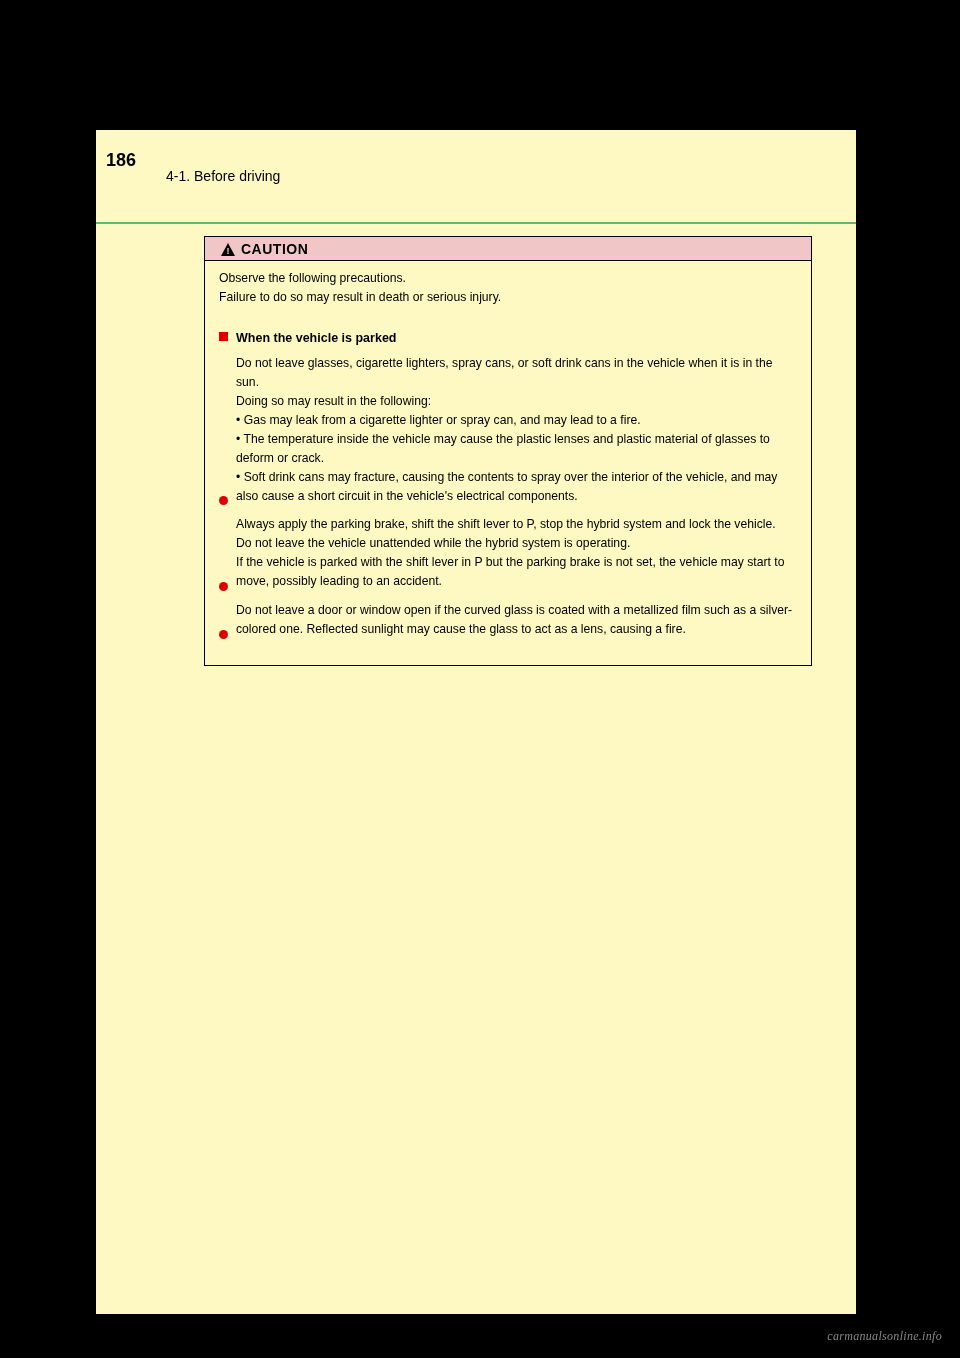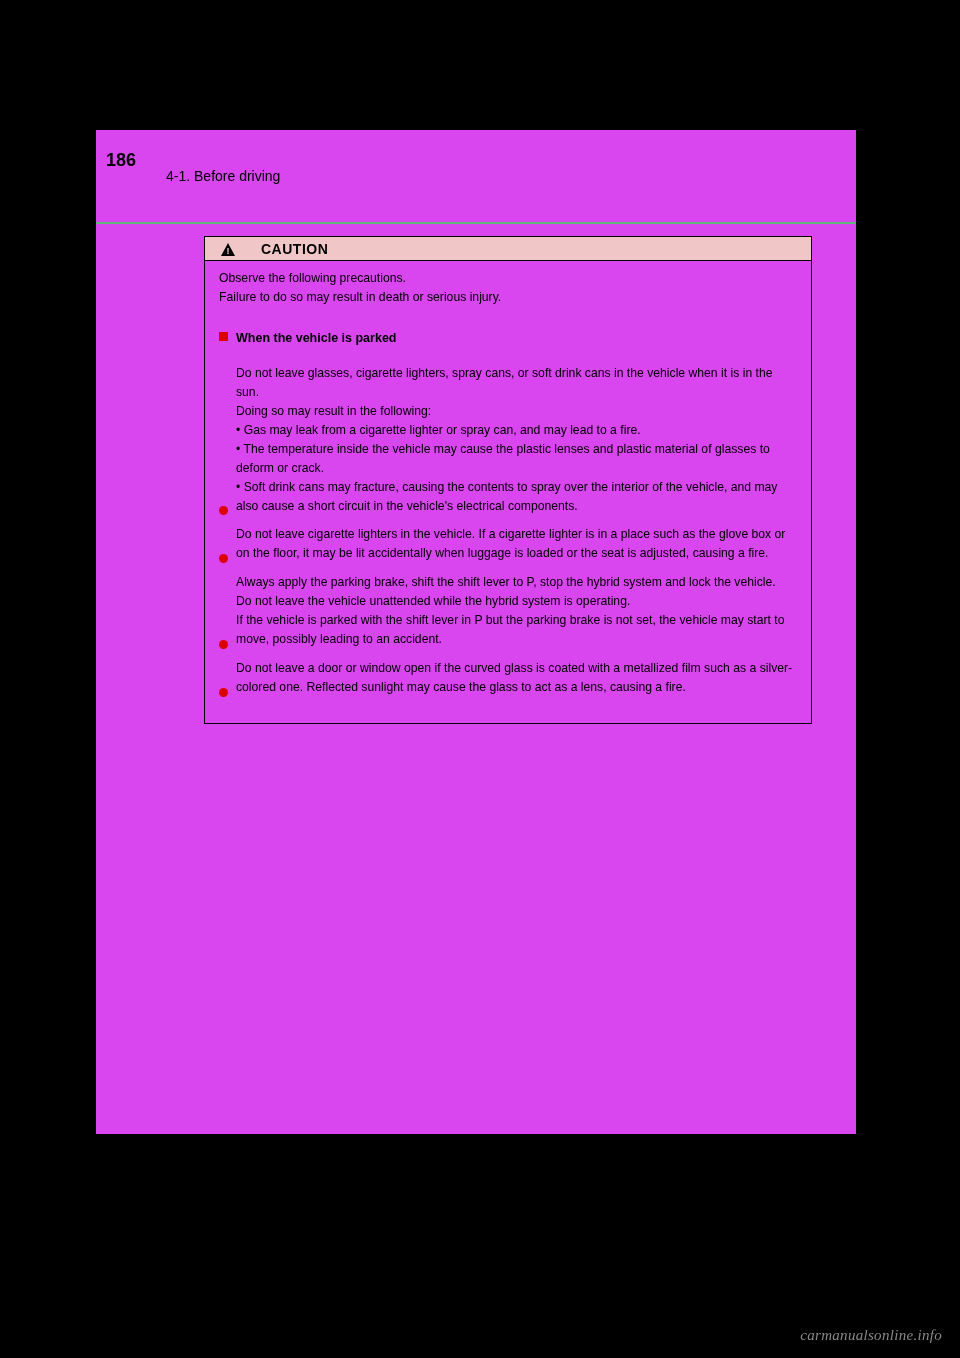--- a/index.html
+++ b/index.html
@@ -13,22 +13,22 @@
       background: #000;
       font-family: Arial, Helvetica, sans-serif;
       position: relative;
       color: #000;
     }
     .page {
       position: absolute;
       left: 96px;
       top: 130px;
       width: 760px;
-      height: 1004px;
-      background: #d946ef;
+      height: 1184px;
+      background: #fef9c3;
     }
     .page-header {
       position: relative;
       height: 94px;
     }
     .page-number {
       position: absolute;
       left: 10px;
       top: 20px;
       font-size: 18px;
@@ -68,36 +68,35 @@
     }
     .warning-triangle {
       width: 14px;
       height: 13px;
       display: inline-block;
     }
     .caution-label {
       font-weight: bold;
       font-size: 14px;
       letter-spacing: 0.5px;
-      margin-left: 20px;
     }
     .caution-body {
       padding: 8px 14px 0 14px;
       font-size: 12.2px;
       line-height: 1.55;
     }
     .observe-text {
       margin-bottom: 22px;
     }
     .section-row {
       display: flex;
       align-items: flex-start;
       gap: 8px;
       margin-top: 6px;
-      margin-bottom: 16px;
+      margin-bottom: 6px;
     }
     .red-square {
       width: 9px;
       height: 9px;
       background: #d00;
       flex-shrink: 0;
       margin-top: 3px;
     }
     .section-heading {
       font-weight: bold;
@@ -122,21 +121,21 @@
       margin-top: 4px;
     }
     .bullet-text {
       flex: 1;
     }
     .watermark {
       position: absolute;
       right: 18px;
       bottom: 14px;
       color: #888;
-      font-size: 15px;
+      font-size: 12px;
       font-style: italic;
       font-family: Georgia, 'Times New Roman', serif;
       letter-spacing: 0.3px;
     }
   </style>
 </head>
 <body>
 
 <div class="page">
   <div class="page-header">
@@ -161,24 +160,20 @@
         <span class="red-square"></span>
         <span class="section-heading">When the vehicle is parked</span>
       </div>
       <ul class="bullet-list">
         <li class="bullet-item">
           <span class="red-dot"></span>
           <span class="bullet-text">Do not leave glasses, cigarette lighters, spray cans, or soft drink cans in the vehicle when it is in the sun.<br>Doing so may result in the following:<br>• Gas may leak from a cigarette lighter or spray can, and may lead to a fire.<br>• The temperature inside the vehicle may cause the plastic lenses and plastic material of glasses to deform or crack.<br>• Soft drink cans may fracture, causing the contents to spray over the interior of the vehicle, and may also cause a short circuit in the vehicle's electrical components.</span>
         </li>
         <li class="bullet-item">
           <span class="red-dot"></span>
-          <span class="bullet-text">Do not leave cigarette lighters in the vehicle. If a cigarette lighter is in a place such as the glove box or on the floor, it may be lit accidentally when luggage is loaded or the seat is adjusted, causing a fire.</span>
-        </li>
-        <li class="bullet-item">
-          <span class="red-dot"></span>
           <span class="bullet-text">Always apply the parking brake, shift the shift lever to P, stop the hybrid system and lock the vehicle.<br>Do not leave the vehicle unattended while the hybrid system is operating.<br>If the vehicle is parked with the shift lever in P but the parking brake is not set, the vehicle may start to move, possibly leading to an accident.</span>
         </li>
         <li class="bullet-item">
           <span class="red-dot"></span>
           <span class="bullet-text">Do not leave a door or window open if the curved glass is coated with a metallized film such as a silver-colored one. Reflected sunlight may cause the glass to act as a lens, causing a fire.</span>
         </li>
       </ul>
     </div>
   </div>
 </div>

